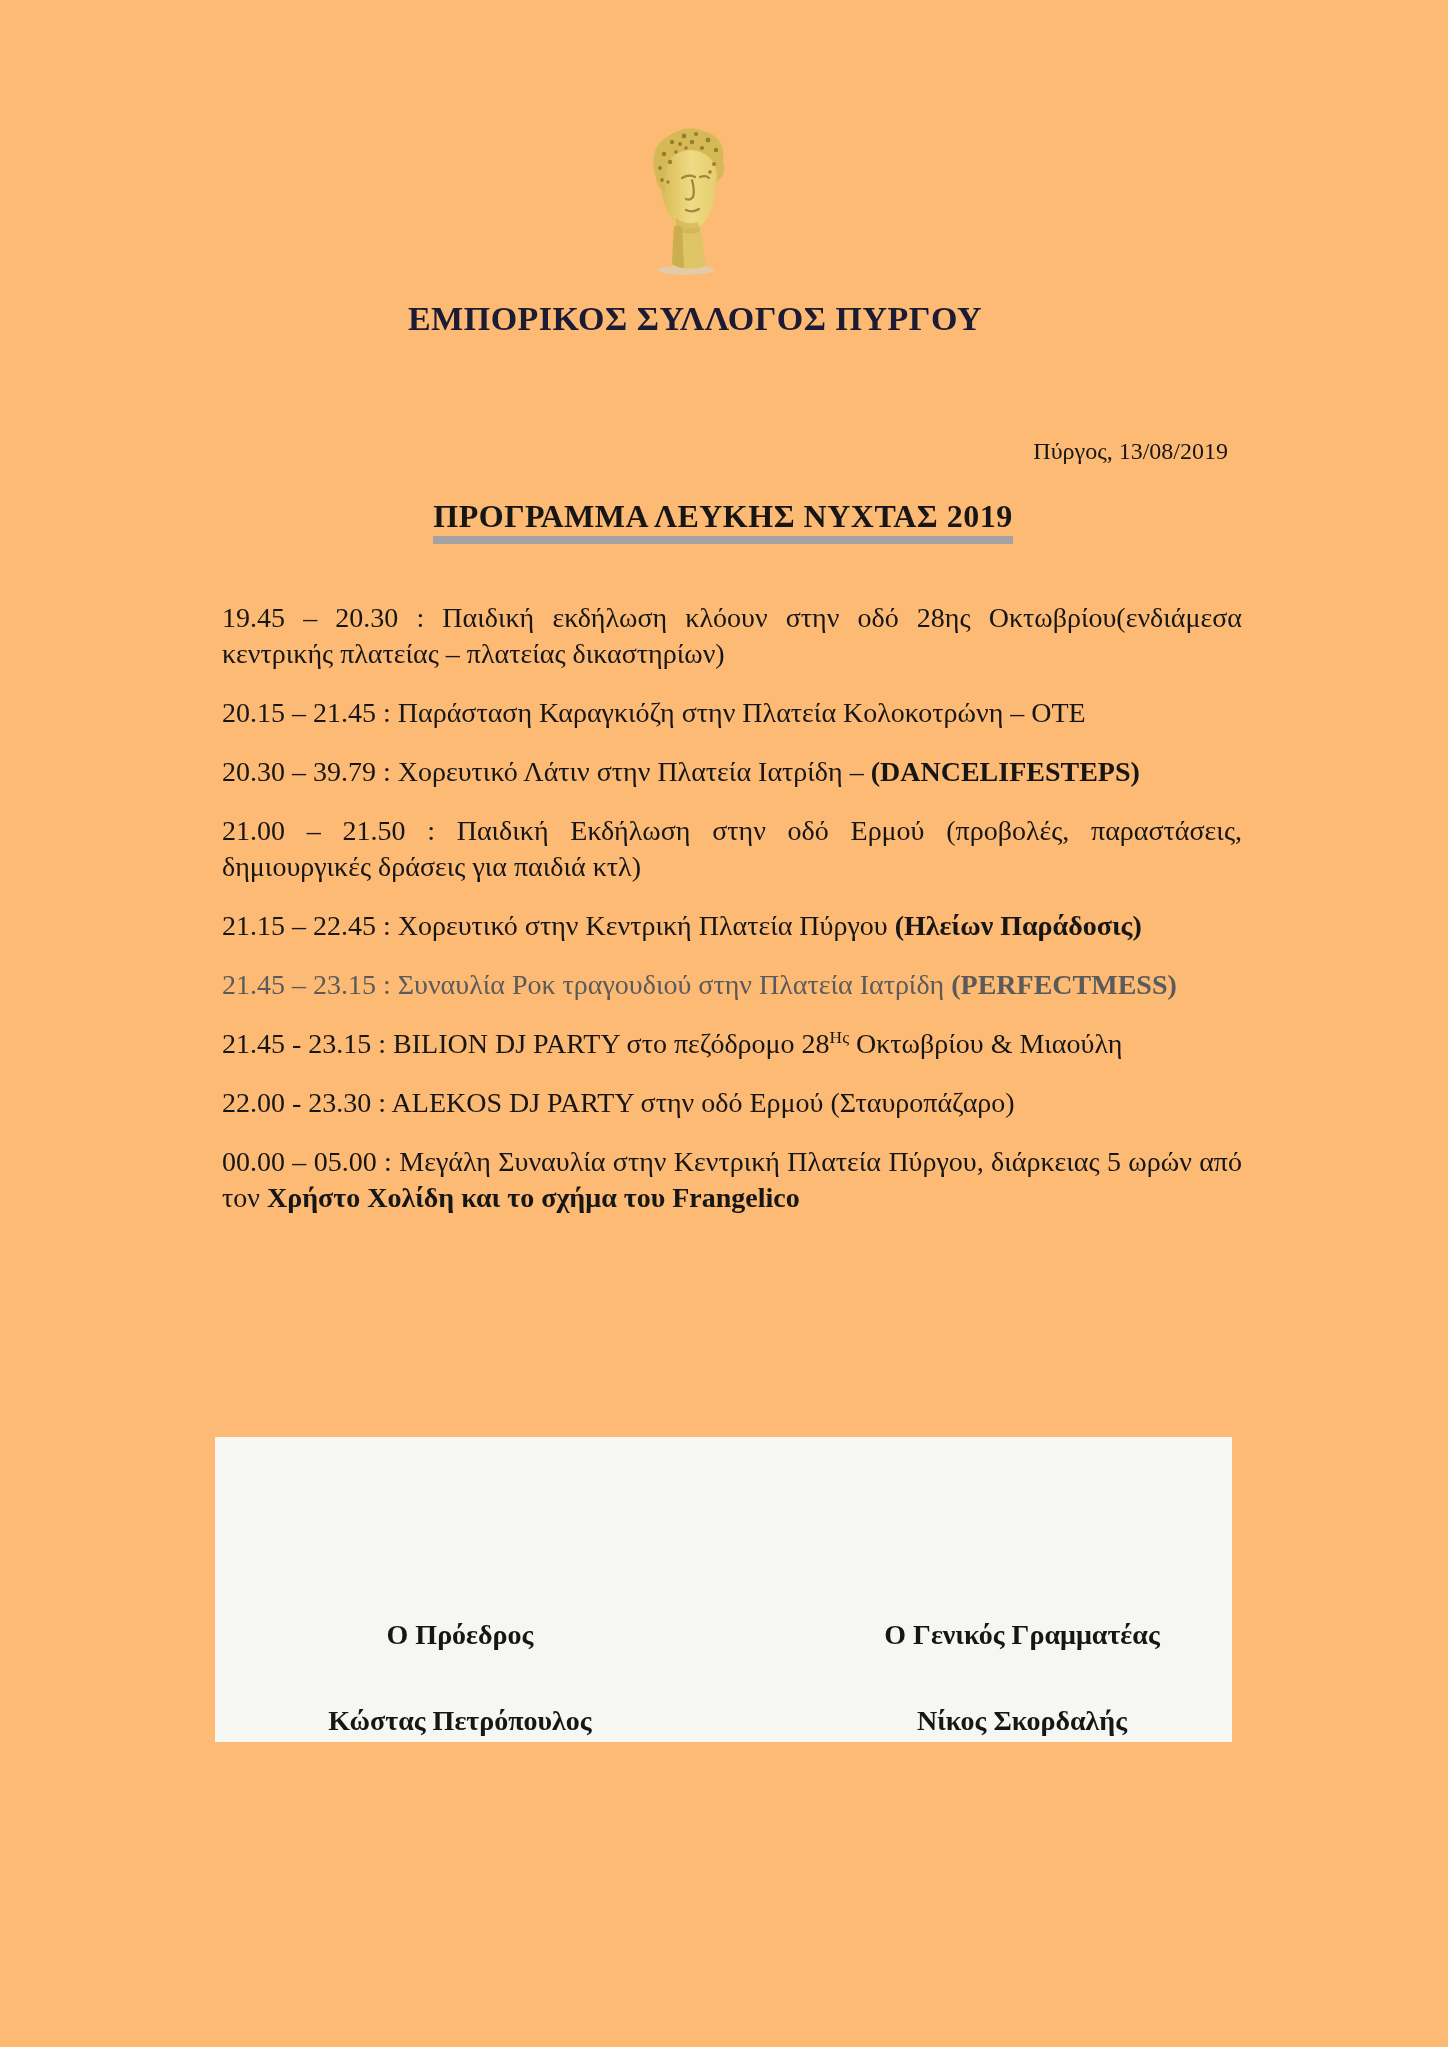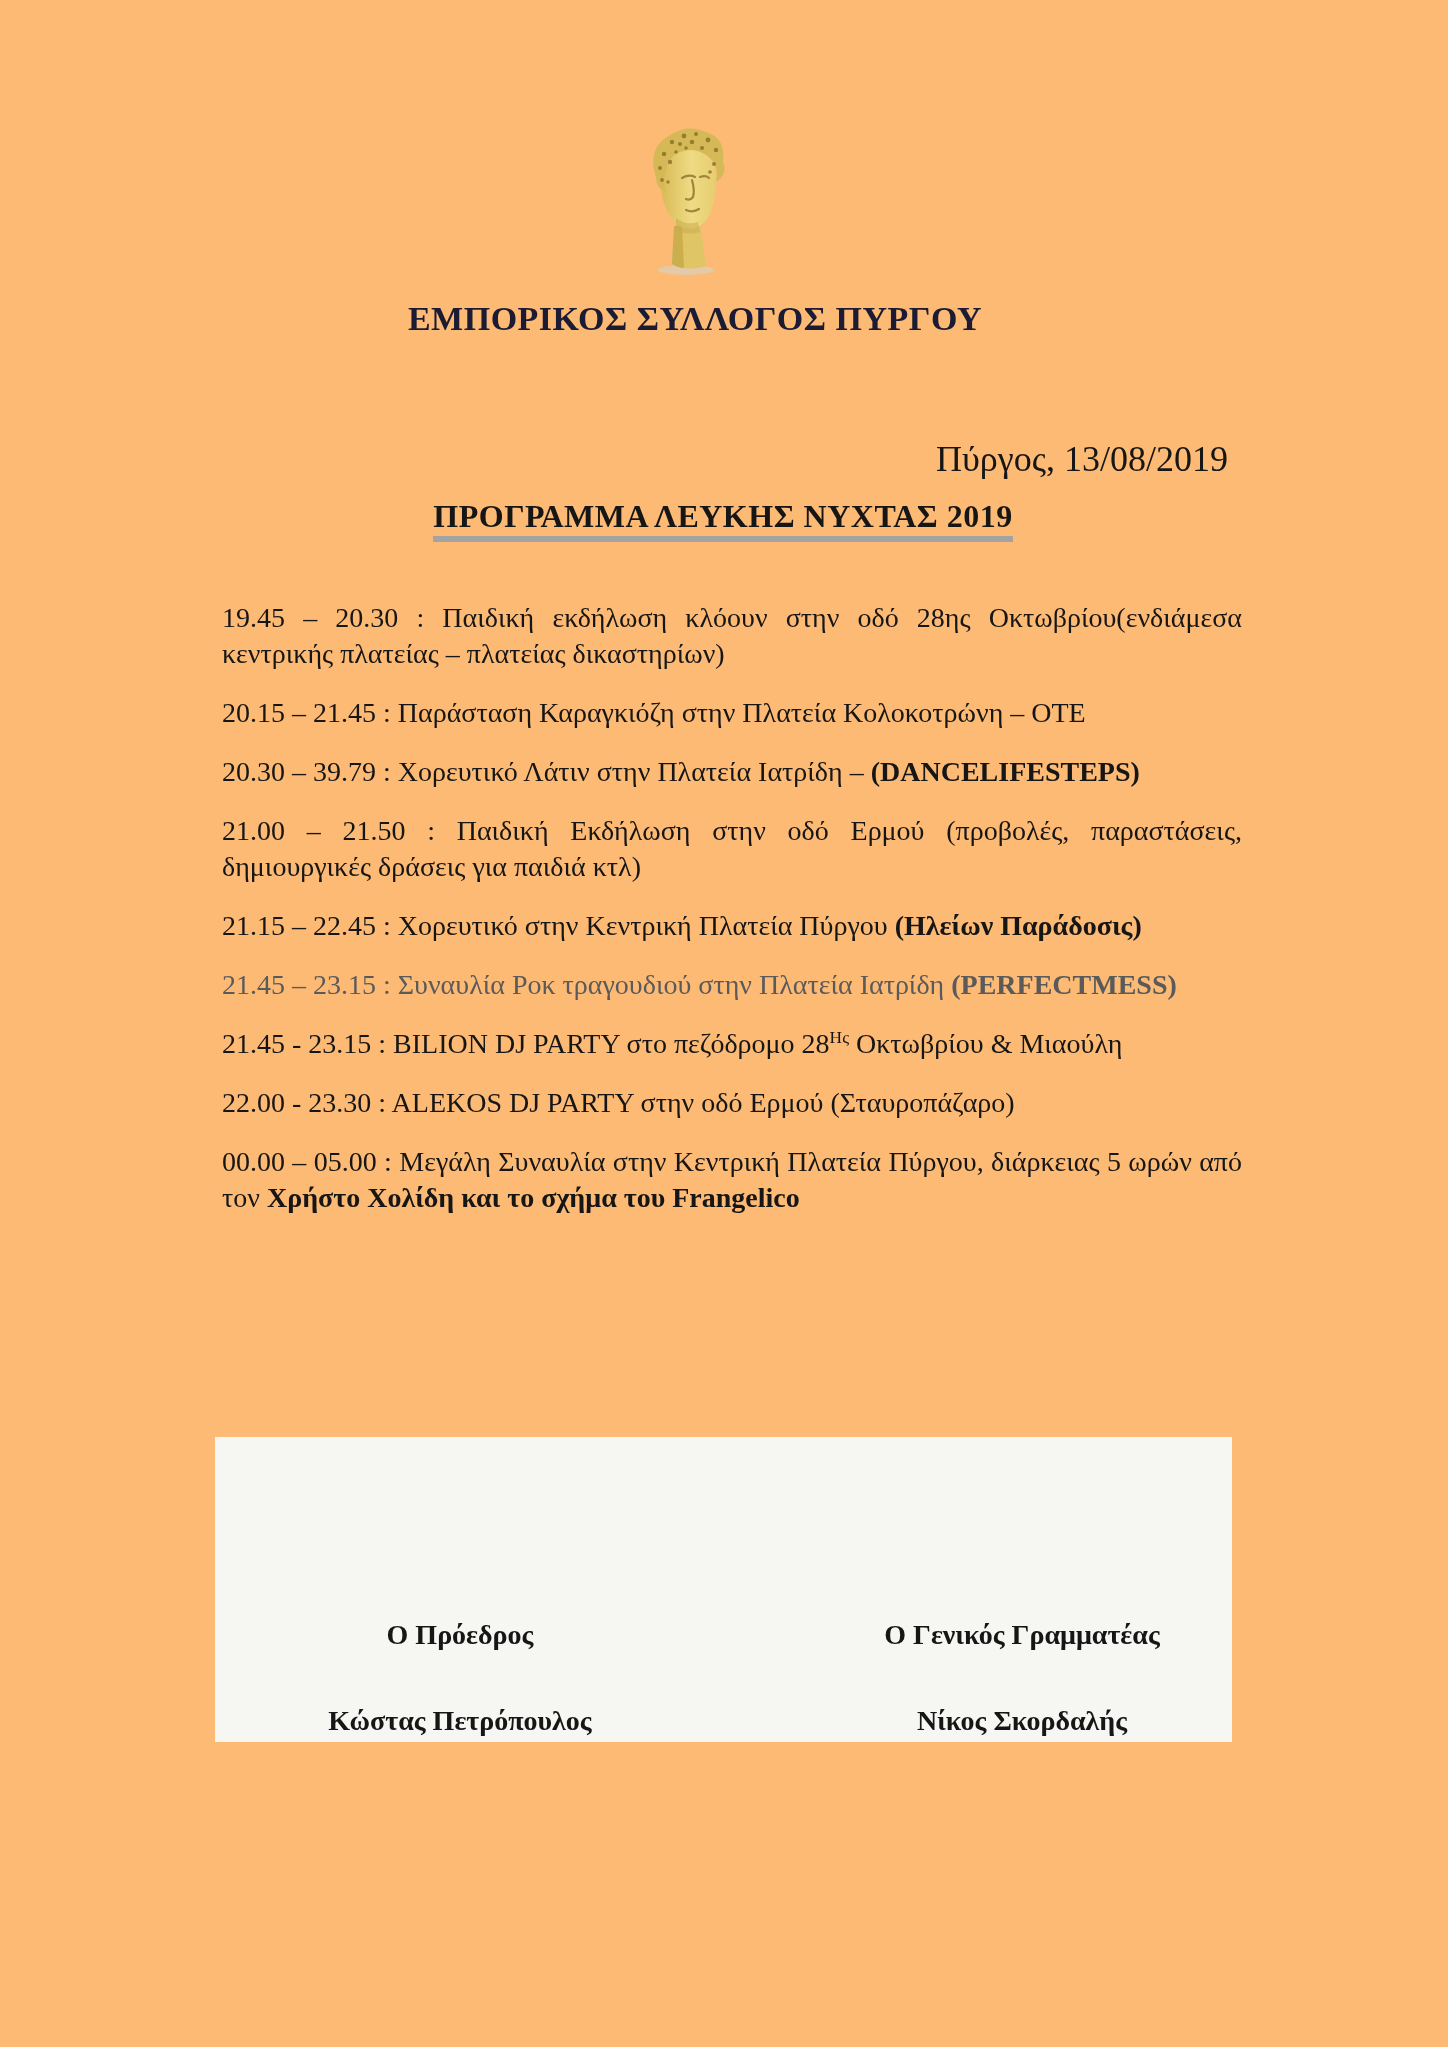--- a/index.html
+++ b/index.html
@@ -13,29 +13,29 @@
   }
   .logo{position:absolute;left:626px;top:122px;width:120px;height:156px;}
   .org-name{
     position:absolute;left:0;top:300px;width:1390px;
     text-align:center;
     font-weight:bold;font-size:34px;letter-spacing:.5px;
     color:var(--org-name,#1b1b33);
   }
   .place-date{
     position:absolute;top:438px;right:220px;
-    font-size:36px;
+    font-size:24px;
   }
   .title-wrap{
     position:absolute;left:0;top:498px;width:1446px;text-align:center;
   }
   .title-text{
     display:inline-block;
     font-weight:bold;font-size:32px;
-    border-bottom:6px solid #a3a3a3;
+    border-bottom:8px solid #a3a3a3;
     padding-bottom:1px;
     letter-spacing:.5px;
   }
   .events{
     position:absolute;left:222px;top:600px;width:1020px;
     font-size:28px;line-height:36px;
   }
   .event{margin:0 0 23px 0;text-align:justify;}
   .event.muted{color:var(--muted-text,#5a5a5a);}
   .event b{font-weight:bold;}

